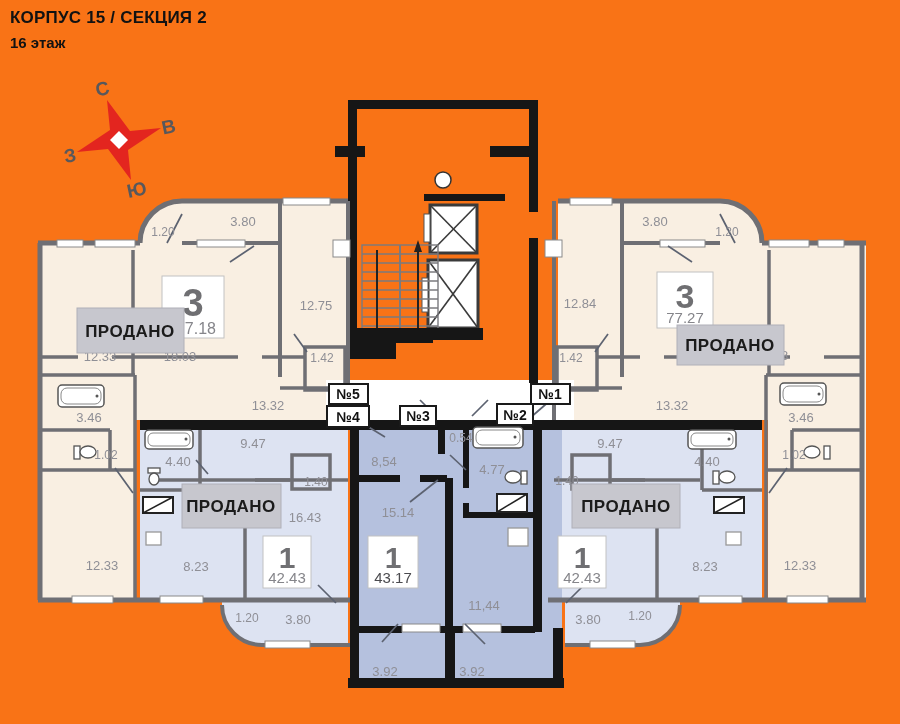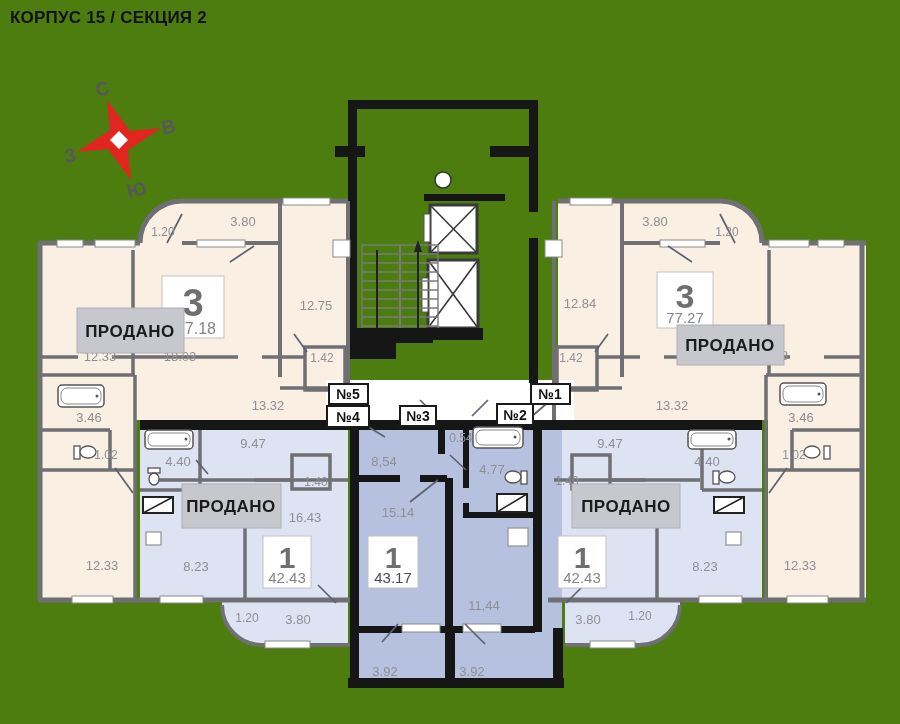--- a/index.html
+++ b/index.html
@@ -1,36 +1,37 @@
 <!DOCTYPE html>
 <html><head>
 <meta charset="utf-8">
 <style>
   html,body{margin:0;padding:0;background:#ffffff;width:900px;height:724px;overflow:hidden;
     font-family:"Liberation Sans", sans-serif;}
-  .stage{position:relative;width:900px;height:724px;background:#4d7c0f;}
+  .stage{position:relative;width:900px;height:724px;background:#f97316;}
   .hdr{position:absolute;left:10px;top:8px;z-index:5;}
   .hdr .t{font-size:17px;font-weight:bold;color:#121212;letter-spacing:.2px;}
   .hdr .s{font-size:15px;font-weight:bold;color:#121212;margin-top:6px;}
   svg text{font-family:"Liberation Sans", sans-serif;}
   .dim{fill:#8f8f96;font-size:13px;}
   .dimS{fill:#8f8f96;font-size:12px;}
   .plateDigit{fill:#6f6f72;font-weight:bold;}
   .plateTotal{fill:#85858a;}
   .soldTxt{fill:#1b1b1b;font-weight:bold;font-size:17px;letter-spacing:.5px;}
   .unitTag{fill:#111;font-weight:bold;font-size:14px;}
   .cw{stroke:#6f6f74;fill:none;}
   .bw{fill:#161616;}
 </style>
 </head>
 <body>
 
 <div class="stage">
   <div class="hdr">
     <div class="t">КОРПУС 15 / СЕКЦИЯ 2</div>
+    <div class="s">16 этаж</div>
   </div>
 
   <svg width="900" height="724" viewBox="0 0 900 724">
 
     <g>
       <path d="M107,100 L130,131 L161,128 L128,150 L131,180 L108,149 L77,152 L110,130 Z" fill="#e3251f"></path>
       <path d="M119,131 L128,140 L119,149 L110,140 Z" fill="#ffffff"></path>
       <text x="104" y="95" text-anchor="middle" font-size="19" font-weight="bold" fill="#58585c" transform="rotate(-14 104 95)">С</text>
       <text x="170" y="133" text-anchor="middle" font-size="19" font-weight="bold" fill="#58585c" transform="rotate(-12 170 133)">В</text>
       <text x="71" y="162" text-anchor="middle" font-size="19" font-weight="bold" fill="#58585c" transform="rotate(-10 71 162)">З</text>

